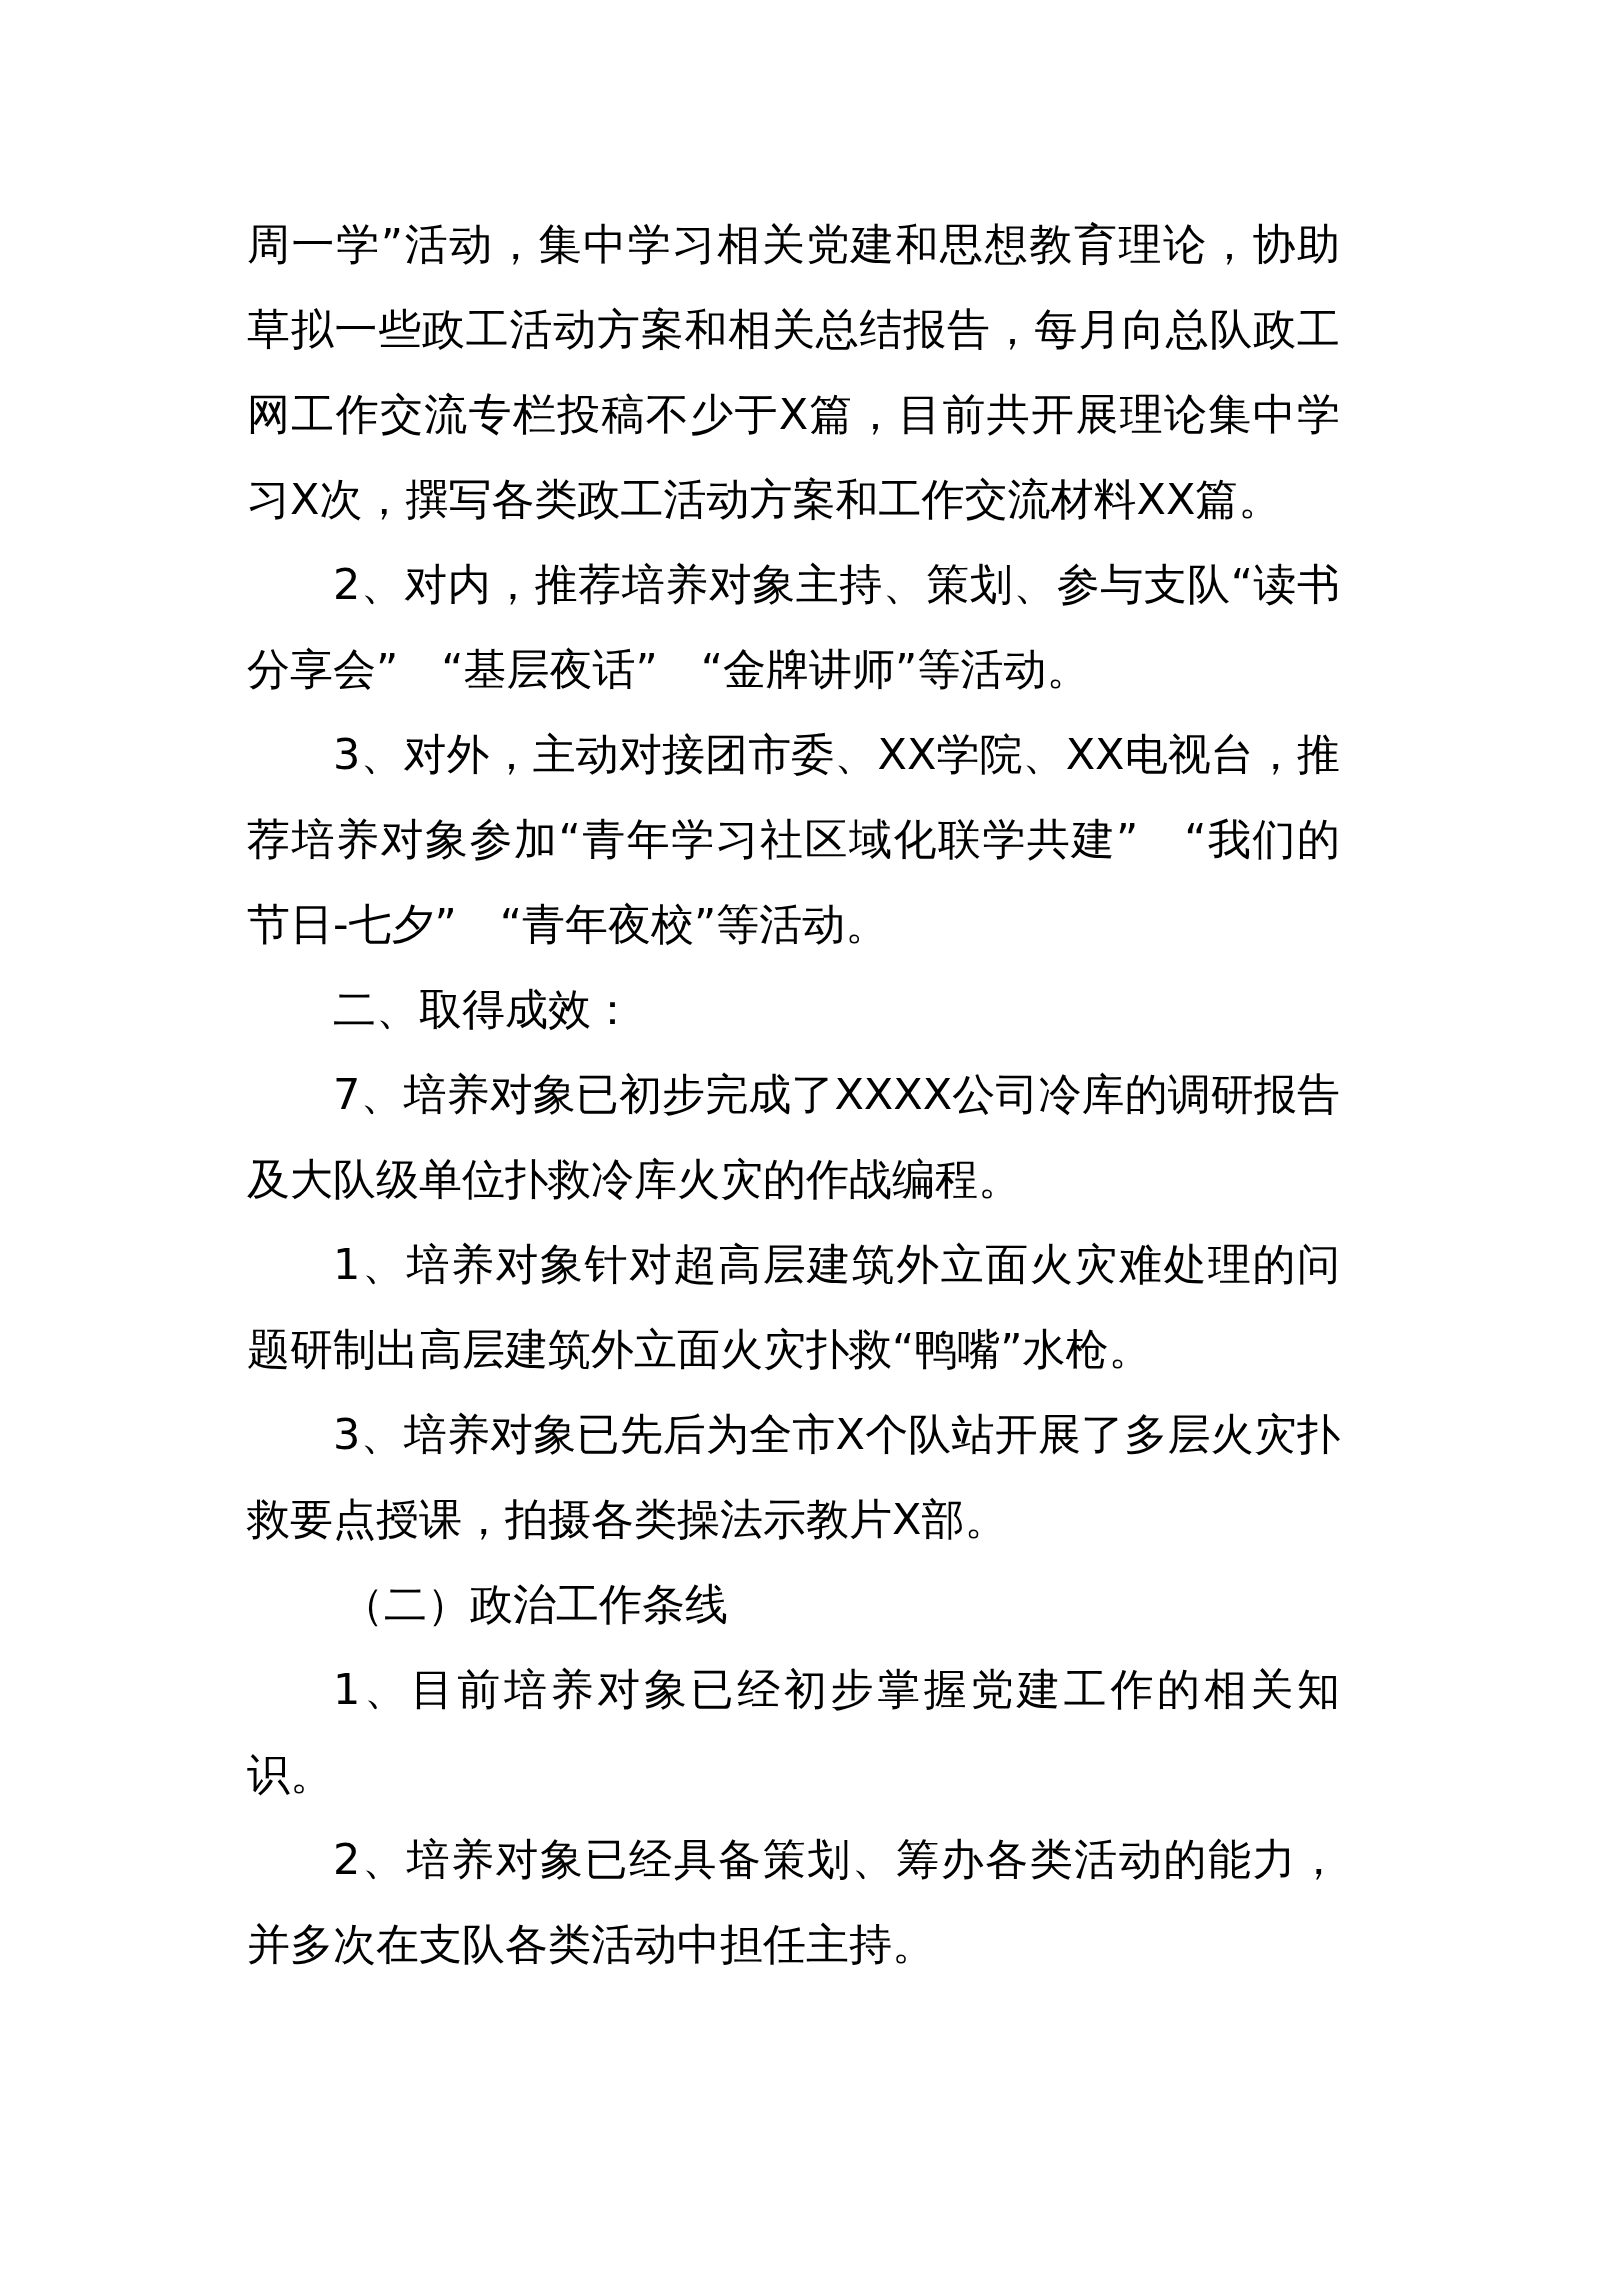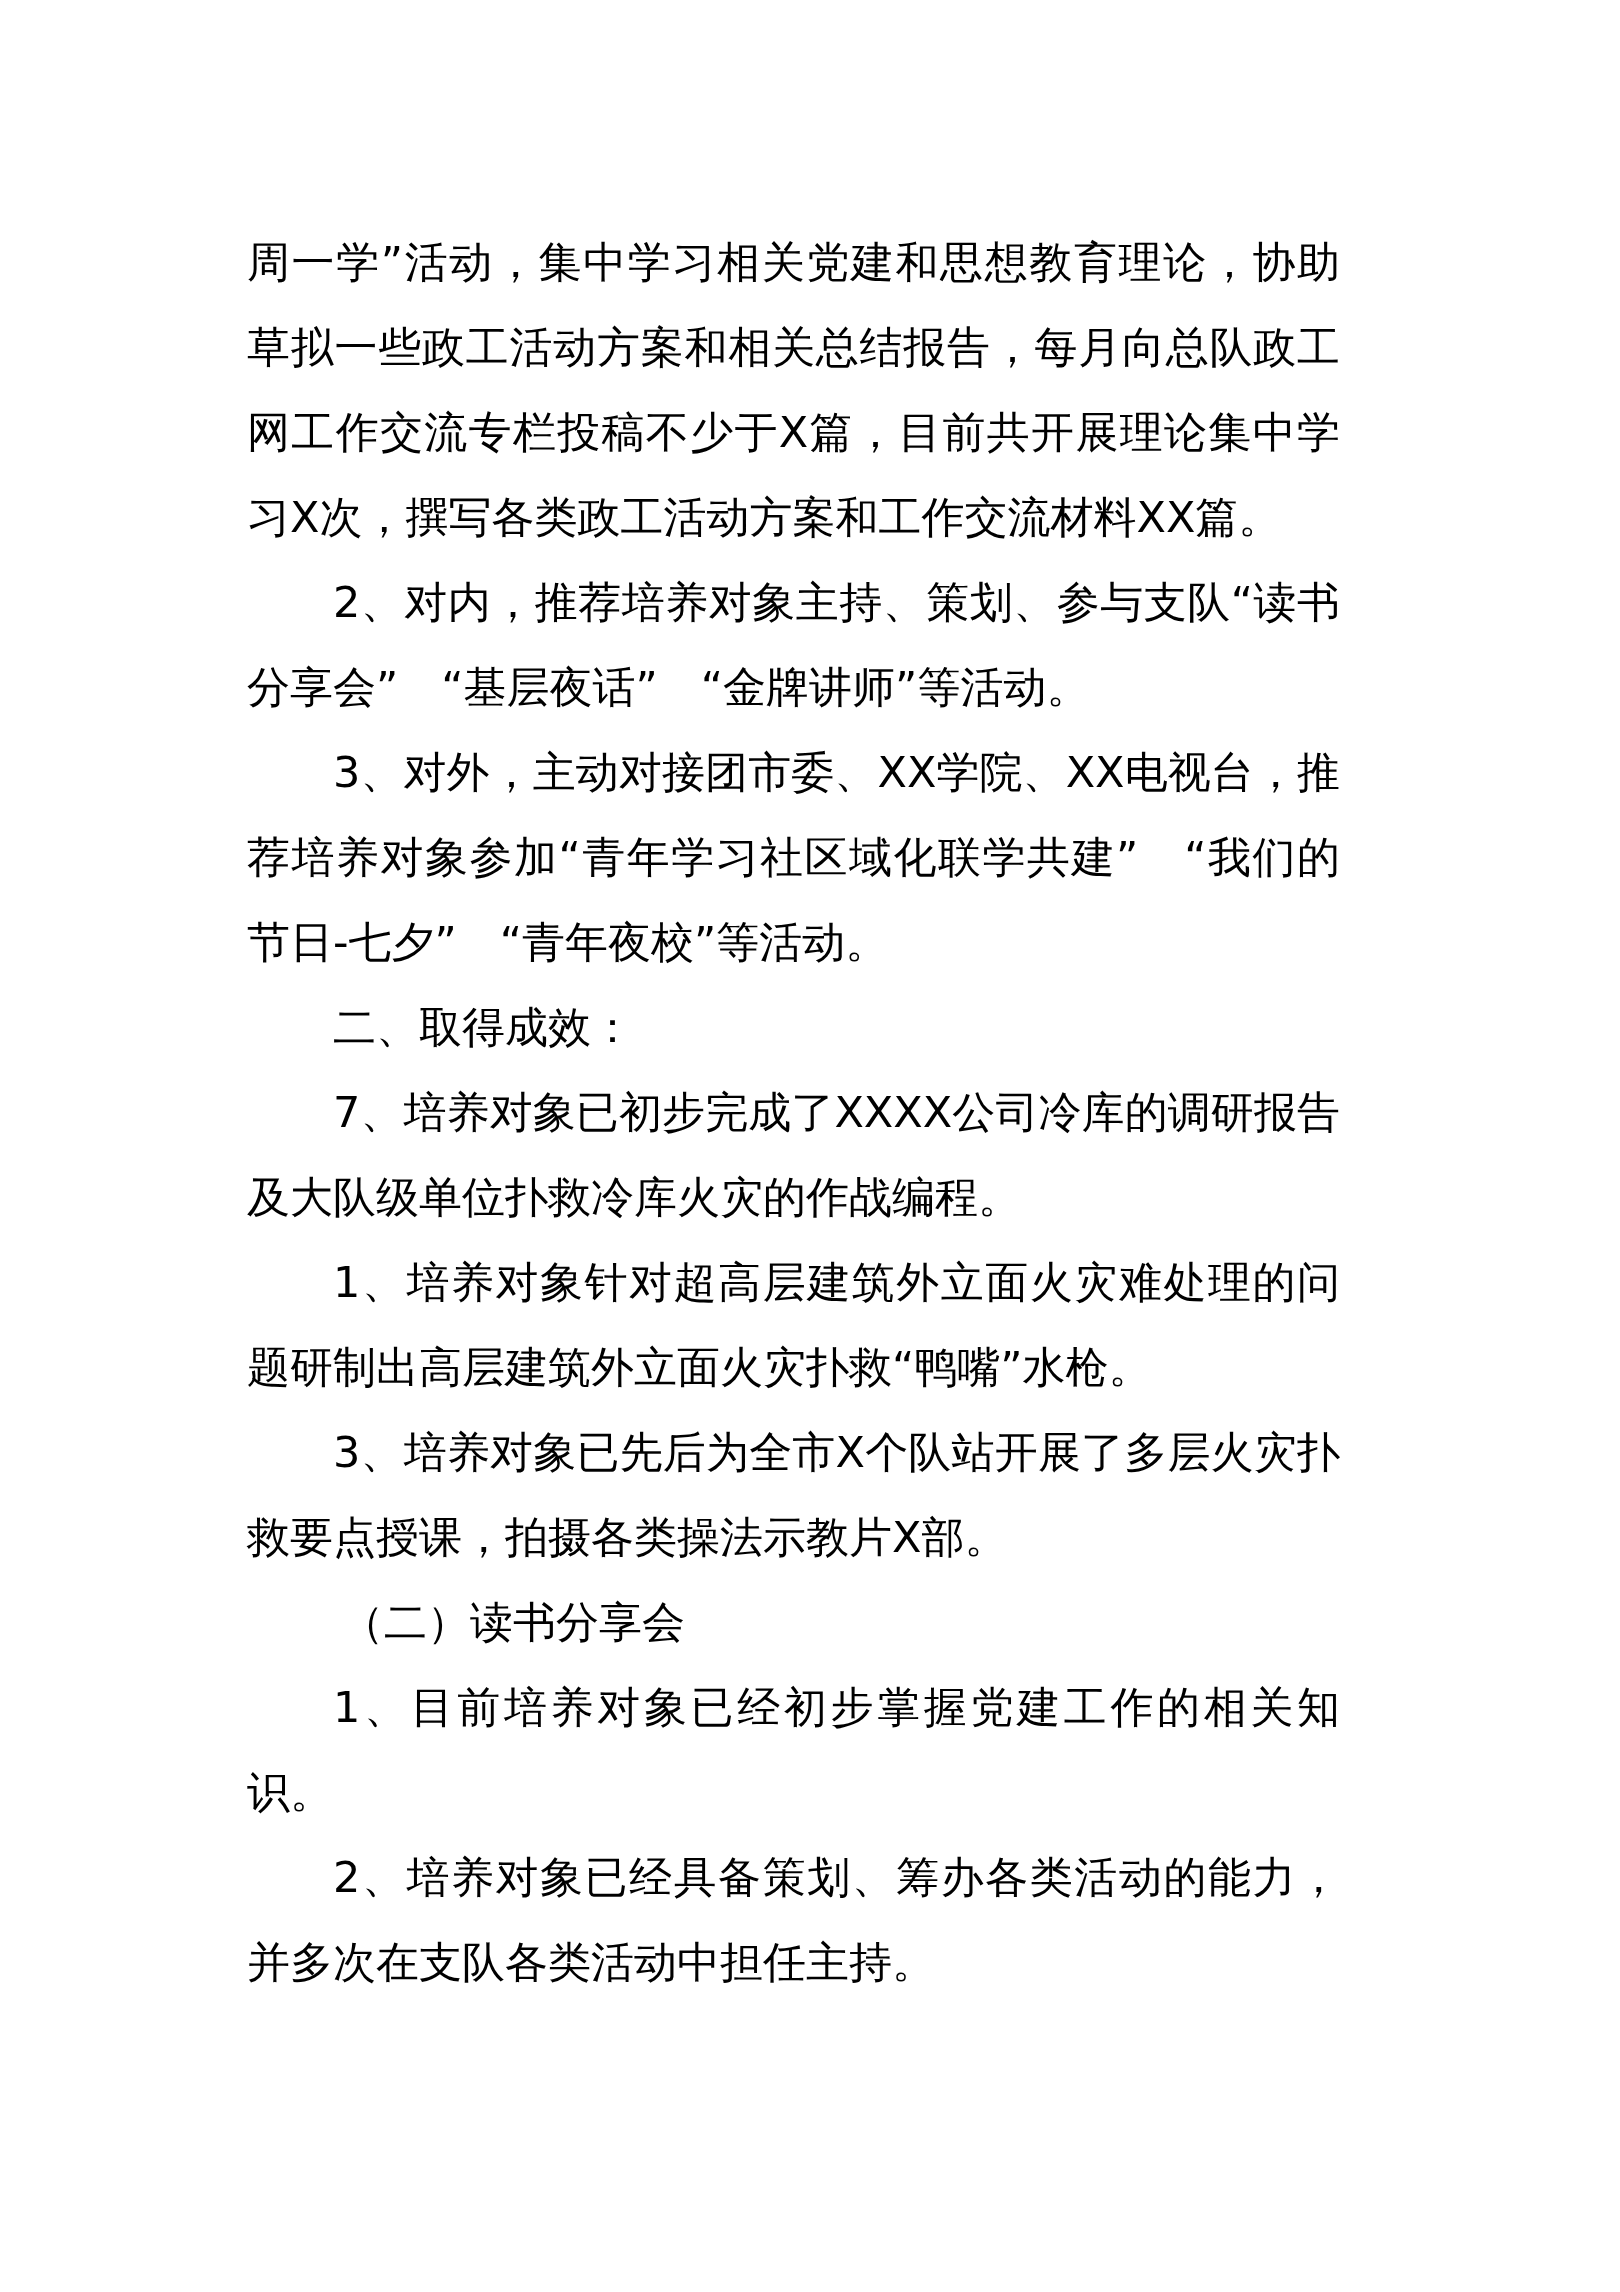--- a/index.html
+++ b/index.html
@@ -1,20 +1,20 @@
 <!DOCTYPE html>
 <html><head>
 <meta charset="utf-8">
 <style>
   html, body { margin: 0; padding: 0; background: #ffffff; }
   body { width: 1620px; height: 2293px; position: relative; overflow: hidden; }
   .page {
     position: absolute;
     left: 247px;
-    top: 220px;
+    top: 202px;
     width: 1093px;
     font-family: "DejaVu Sans", "Liberation Sans", sans-serif;
     font-size: 43px;
     line-height: 85px;
     color: #000000;
     text-align: justify;
     text-justify: inter-character;
   }
   .p { margin: 0; }
   .indent { text-indent: 86px; }
@@ -24,17 +24,17 @@
 <body>
 
 <div class="page">
   <p class="p">周一学”活动，集中学习相关党建和思想教育理论，协助草拟一些政工活动方案和相关总结报告，每月向总队政工网工作交流专栏投稿不少于X篇，目前共开展理论集中学习X次，撰写各类政工活动方案和工作交流材料XX篇。</p>
   <p class="p indent">2、对内，推荐培养对象主持、策划、参与支队“读书分享会”　“基层夜话”　“金牌讲师”等活动。</p>
   <p class="p indent">3、对外，主动对接团市委、XX学院、XX电视台，推荐培养对象参加“青年学习社区域化联学共建”　“我们的节日-七夕”　“青年夜校”等活动。</p>
   <p class="p indent">二、取得成效：</p>
   <p class="p indent">7、培养对象已初步完成了XXXX公司冷库的调研报告及大队级单位扑救冷库火灾的作战编程。</p>
   <p class="p indent">1、培养对象针对超高层建筑外立面火灾难处理的问题研制出高层建筑外立面火灾扑救“鸭嘴”水枪。</p>
   <p class="p indent">3、培养对象已先后为全市X个队站开展了多层火灾扑救要点授课，拍摄各类操法示教片X部。</p>
-  <p class="p indent-sub">（二）读书分享会</p>
+  <p class="p indent-sub">（二）政治工作条线</p>
   <p class="p indent">1、目前培养对象已经初步掌握党建工作的相关知识。</p>
   <p class="p indent">2、培养对象已经具备策划、筹办各类活动的能力，并多次在支队各类活动中担任主持。</p>
 </div>
 
 
 </body></html>

